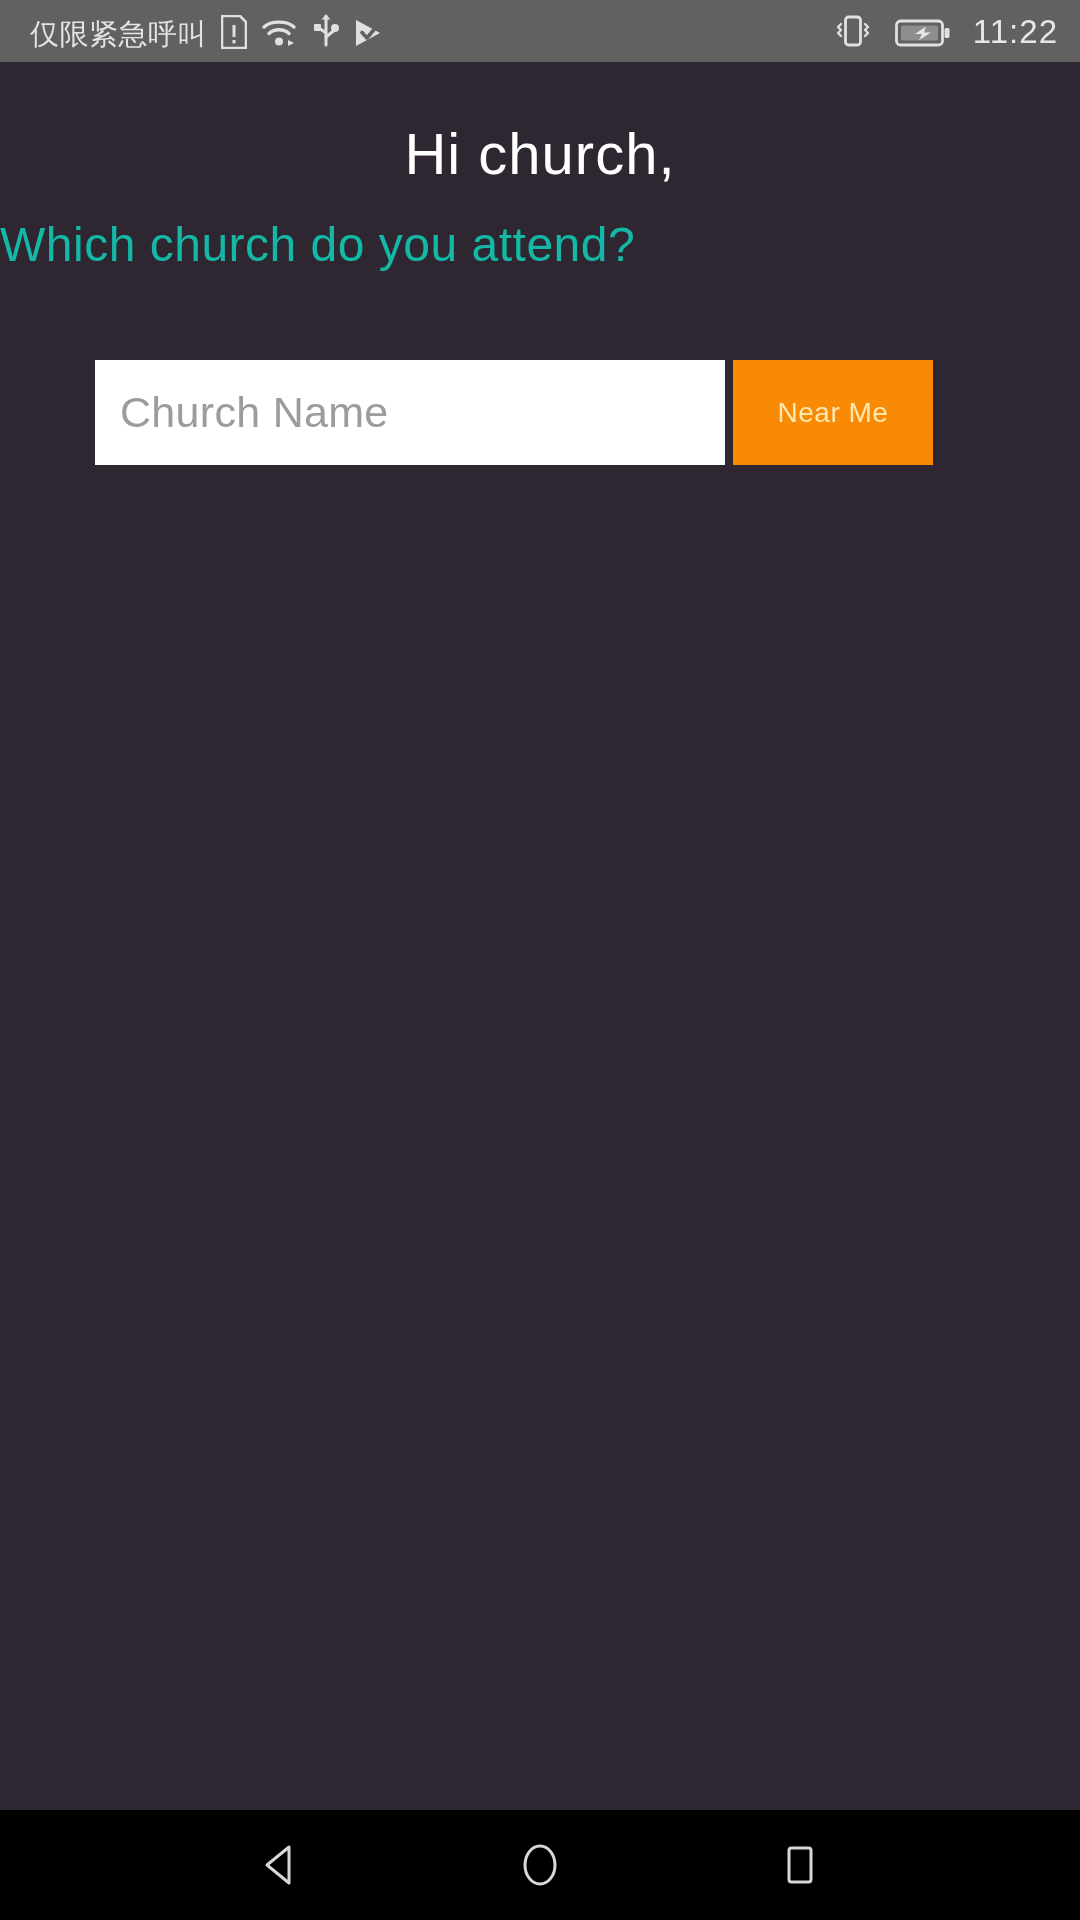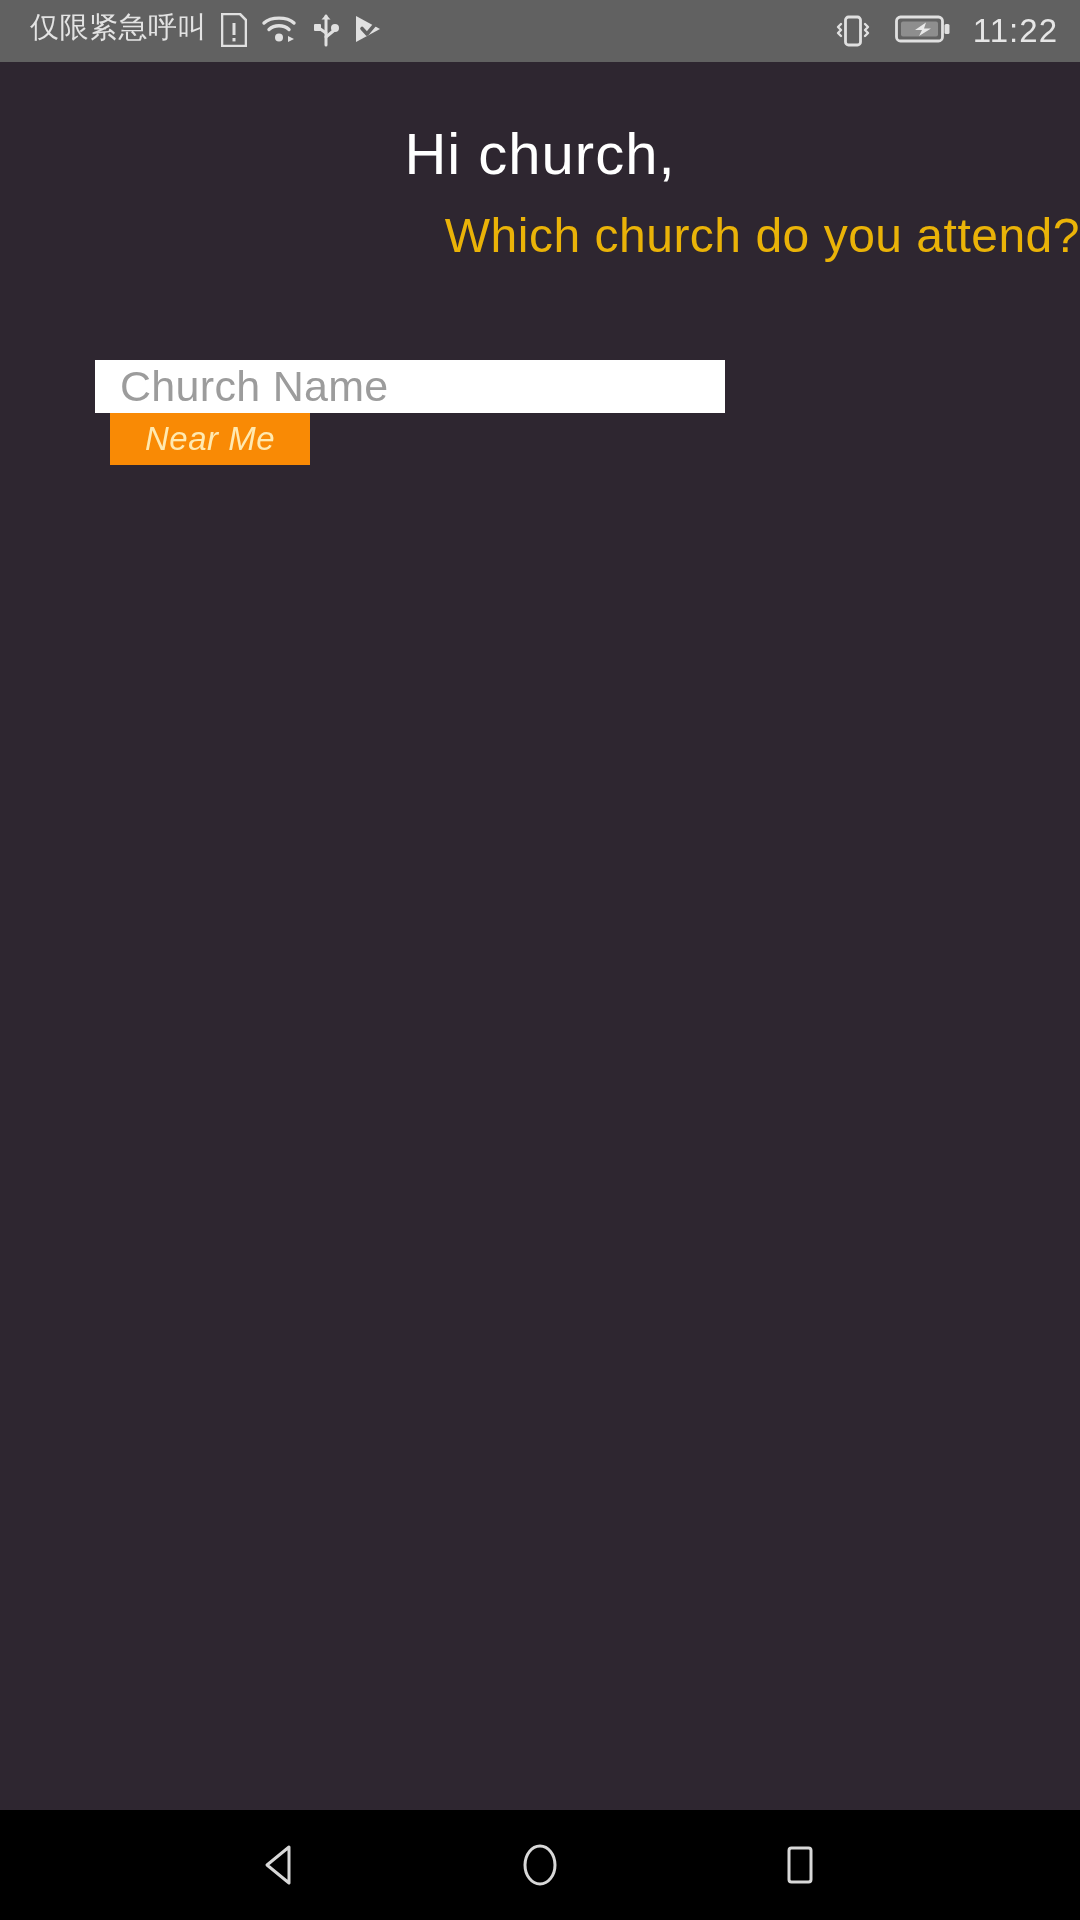--- a/index.html
+++ b/index.html
@@ -27,21 +27,21 @@
     height:62px;
     flex:0 0 62px;
     background:#616161;
     display:flex;
     align-items:center;
     justify-content:space-between;
     padding:0 22px 0 30px;
   }
   .sb-left, .sb-right {
     display:flex;
-    align-items:flex-start;
+    align-items:flex-end;
   }
   .sb-left { gap:14px; }
   .sb-right { gap:22px; }
 
   .carrier-text {
     color:#e3e3e3;
     font-size:29px;
     letter-spacing:0.5px;
     line-height:1;
     white-space:nowrap;
@@ -72,41 +72,40 @@
     color:#ffffff;
     font-size:58px;
     font-weight:300;
     letter-spacing:1px;
     line-height:1;
     white-space:nowrap;
   }
 
   #question {
     position:absolute;
-    top:150px;
+    top:159px;
     left:0;
     width:100%;
-    text-align:right;
-    color:#eab308;
+    text-align:left;
+    color:#14b8a6;
     font-size:48px;
     font-weight:300;
     letter-spacing:0.5px;
     line-height:1;
     white-space:nowrap;
   }
 
   #search-row {
     position:absolute;
     top:298px;
     left:95px;
     width:890px;
     height:105px;
     display:flex;
     align-items:stretch;
-    flex-direction:column;
   }
 
   #church-name-input {
     width:630px;
     height:105px;
     background:#ffffff;
     border:none;
     outline:none;
     font-family:"Liberation Sans", sans-serif;
     font-size:43px;
@@ -117,35 +116,34 @@
   }
   #church-name-input::placeholder {
     color:#9c9c9c;
     font-weight:300;
     opacity:1;
   }
 
   #near-me-button {
     width:200px;
     height:105px;
-    margin-left:15px;
+    margin-left:8px;
     background:#f98a05;
     border:none;
     outline:none;
     cursor:pointer;
     color:#ffe9b0;
     font-family:"Liberation Sans", sans-serif;
-    font-size:33px;
+    font-size:28px;
     font-weight:300;
     letter-spacing:0.5px;
     display:flex;
     align-items:center;
     justify-content:center;
     white-space:nowrap;
-    font-style:italic;
   }
 
   
   #nav-bar {
     flex:0 0 110px;
     height:110px;
     background:#000000;
     display:flex;
     align-items:center;
     justify-content:space-around;

